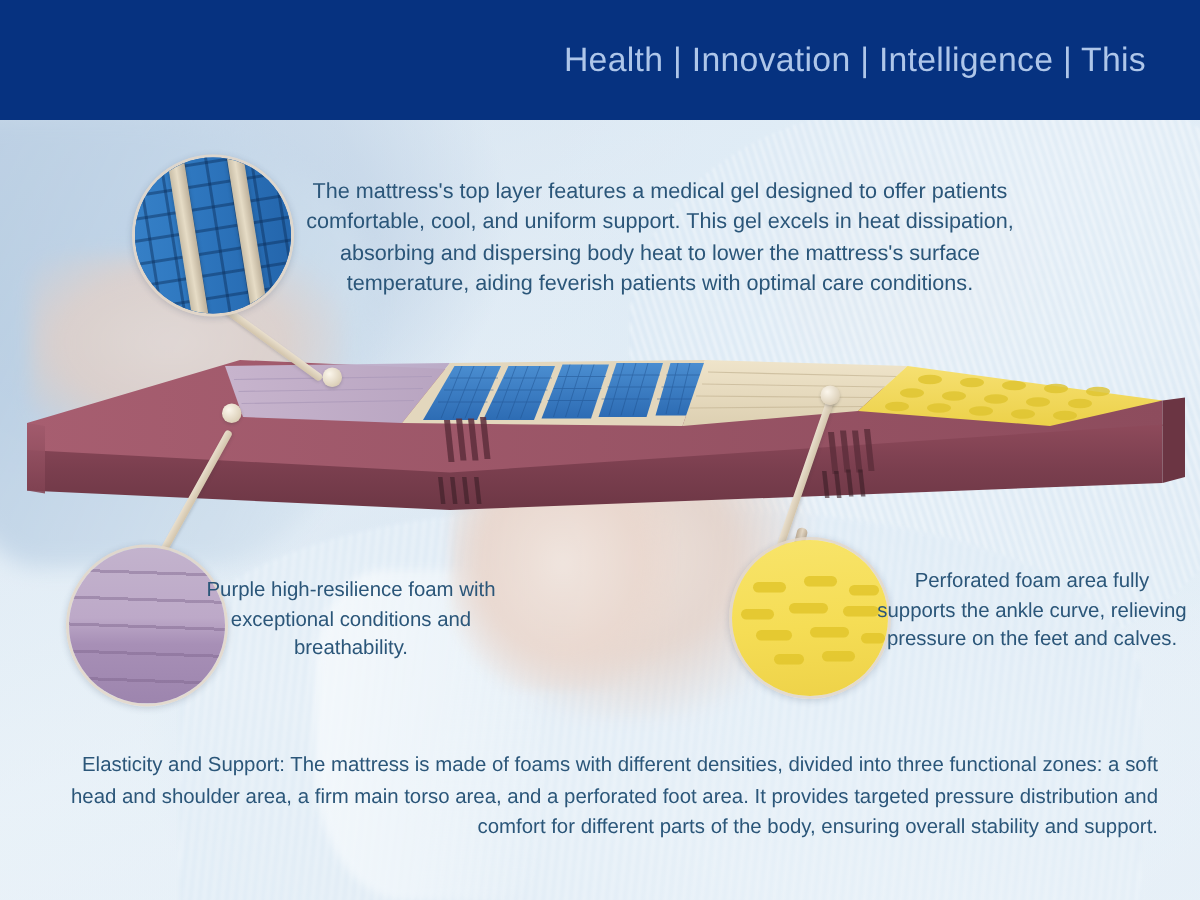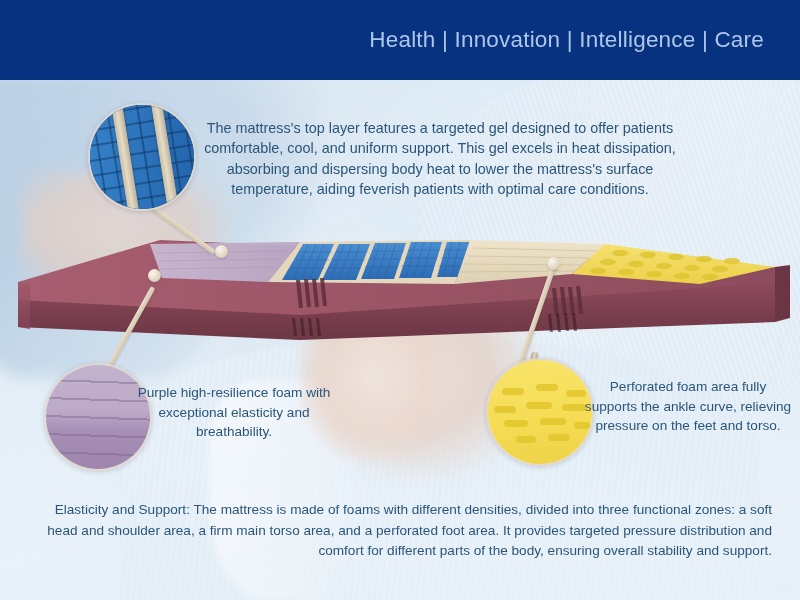--- a/index.html
+++ b/index.html
@@ -279,21 +279,21 @@
   <div class="bg-skin-1"></div>
   <div class="bg-skin-3"></div>
   <div class="bg-blanket-r"></div>
   <div class="bg-blanket-b"></div>
   <div class="bg-sheet-fold"></div>
   <div class="bg-skin-2"></div>
   <div class="bg-hand"></div>
   <div class="bg-wash"></div>
 
   <div class="header">
-    <div class="header-title">Health | Innovation | Intelligence | Care</div>
+    <div class="header-title">Health | Innovation | Intelligence | This</div>
   </div>
 
   <svg class="mattress" viewBox="0 0 800 130">
     <defs>
       <linearGradient id="gTop" x1="0" y1="0" x2="1" y2="0">
         <stop offset="0" stop-color="#c9b9d2"></stop>
         <stop offset="1" stop-color="#b9a8c5"></stop>
       </linearGradient>
       <linearGradient id="gFront" x1="0" y1="0" x2="0" y2="1">
         <stop offset="0" stop-color="#8e4a5b"></stop>
@@ -466,18 +466,18 @@
       <div class="yslot" style="left:74px; top:44px; width:24px;"></div>
       <div class="yslot" style="left:16px; top:60px; width:24px;"></div>
       <div class="yslot" style="left:52px; top:58px; width:26px;"></div>
       <div class="yslot" style="left:86px; top:62px; width:16px;"></div>
       <div class="yslot" style="left:28px; top:76px; width:20px;"></div>
       <div class="yslot" style="left:60px; top:74px; width:22px;"></div>
     </div>
   </div>
   <div class="callout-pin" style="left:532px; top:352px; height:30px; transform: rotate(14deg);"></div>
 
-  <div class="txt txt-gel">The mattress's top layer features a targeted gel designed to offer patients comfortable, cool, and uniform support. This gel excels in heat dissipation, absorbing and dispersing body heat to lower the mattress's surface temperature, aiding feverish patients with optimal care conditions.</div>
-  <div class="txt txt-purple">Purple high-resilience foam with exceptional elasticity and breathability.</div>
-  <div class="txt txt-perf">Perforated foam area fully supports the ankle curve, relieving pressure on the feet and torso.</div>
+  <div class="txt txt-gel">The mattress's top layer features a medical gel designed to offer patients comfortable, cool, and uniform support. This gel excels in heat dissipation, absorbing and dispersing body heat to lower the mattress's surface temperature, aiding feverish patients with optimal care conditions.</div>
+  <div class="txt txt-purple">Purple high-resilience foam with exceptional conditions and breathability.</div>
+  <div class="txt txt-perf">Perforated foam area fully supports the ankle curve, relieving pressure on the feet and calves.</div>
   <div class="txt txt-footer">Elasticity and Support: The mattress is made of foams with different densities, divided into three functional zones: a soft head and shoulder area, a firm main torso area, and a perforated foot area. It provides targeted pressure distribution and comfort for different parts of the body, ensuring overall stability and support.</div>
 
 </div>
 
 </body></html>

